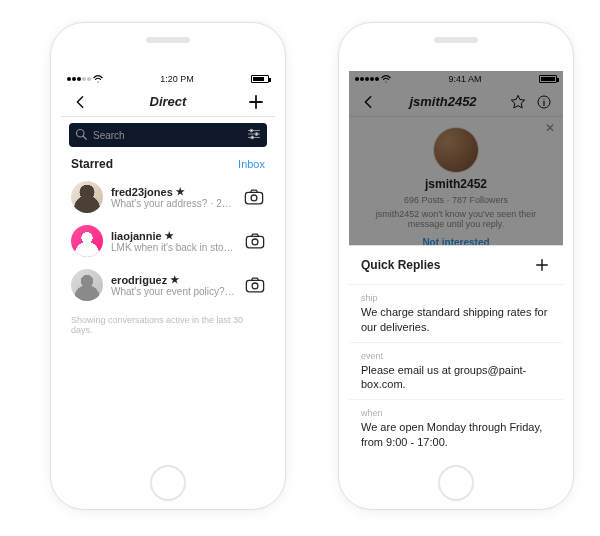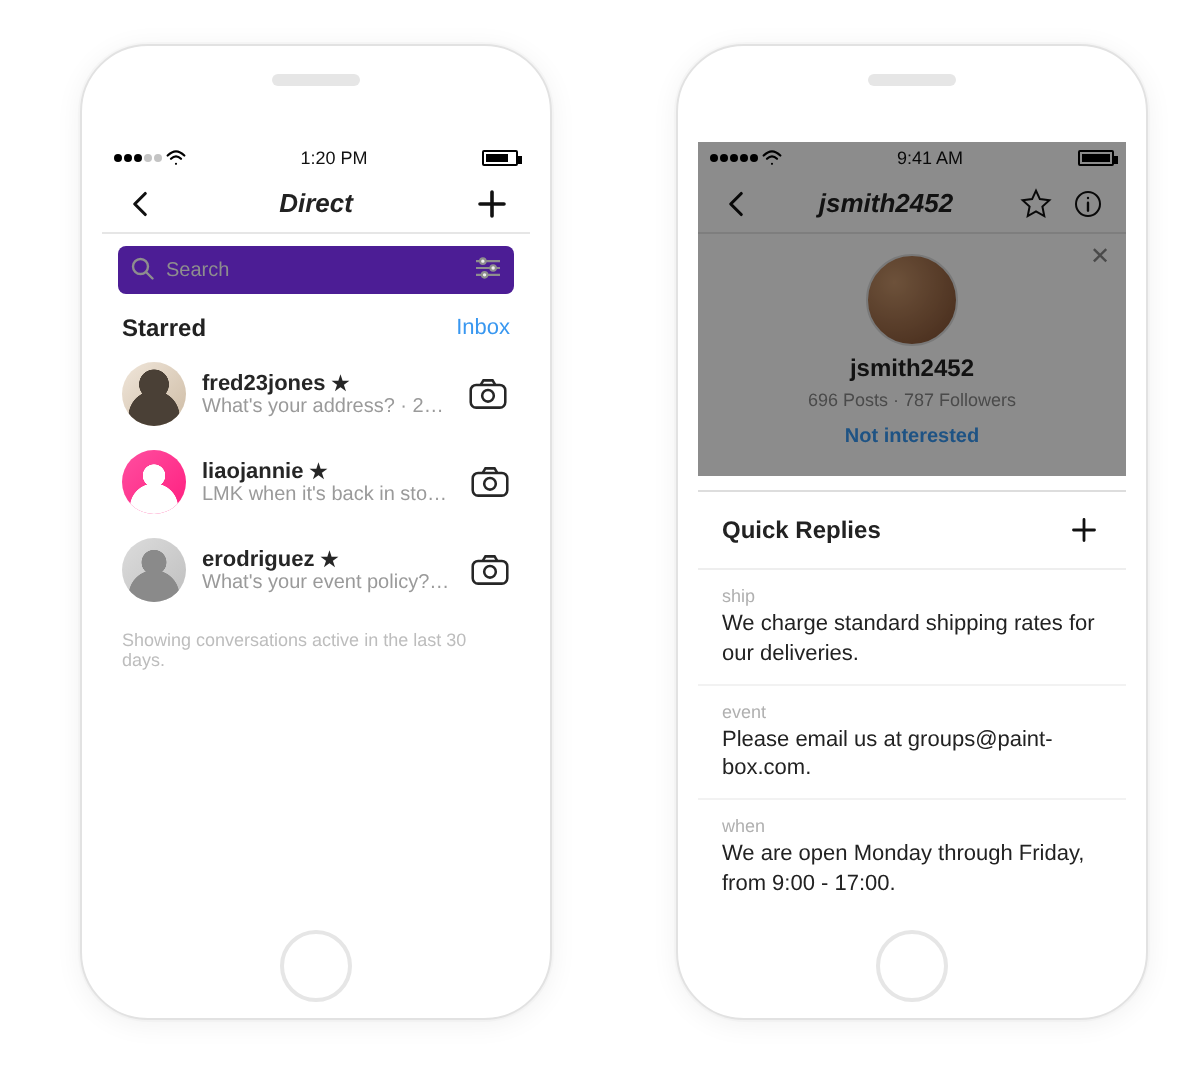--- a/index.html
+++ b/index.html
@@ -11,21 +11,21 @@
     overflow: hidden;
   }
   .phone {
     position: absolute;
     width: 236px; height: 488px;
     background: #fff;
     border: 1px solid #e2e2e2;
     border-radius: 34px;
     box-shadow: 0 2px 14px rgba(0,0,0,0.06), 0 0 0 1px rgba(0,0,0,0.02);
   }
-  .phone.left  { left: 40px; top: 22px; }
+  .phone.left  { left: 50px; top: 22px; }
   .phone.right { left: 338px; top: 22px; }
 
   .speaker {
     position: absolute; top: 14px; left: 50%; transform: translateX(-50%);
     width: 44px; height: 6px; border-radius: 3px; background: #e6e6e6;
   }
   .home-btn {
     position: absolute; bottom: 8px; left: 50%; transform: translateX(-50%);
     width: 36px; height: 36px; border: 2px solid #e6e6e6; border-radius: 50%;
   }
@@ -48,21 +48,21 @@
   .batt { width:18px; height:8px; border:1px solid #000; border-radius:1px; position:relative; }
   .batt:after { content:""; position:absolute; right:-3px; top:2px; width:2px; height:4px; background:#000; }
   .batt i { position:absolute; left:1px; top:1px; bottom:1px; width:70%; background:#000; }
 
   
   .navbar { height: 30px; display:flex; align-items:center; justify-content:space-between; padding:0 10px; border-bottom: 0.5px solid #e6e6e6; font-style: italic; }
   .navtitle { font-weight:600; font-size:13px; }
   .navicon { width:18px; height:18px; display:flex; align-items:center; justify-content:center; }
   .navicon svg { stroke:#111; }
 
-  .searchbar { margin:6px 8px; height:24px; background:#4c1d95; border-radius:4px; display:flex; align-items:center; padding:0 6px; gap:6px; color:#8e8e8e; font-size:10px; justify-content:space-between;}
+  .searchbar { margin:6px 8px; height:24px; background:#0f172a; border-radius:4px; display:flex; align-items:center; padding:0 6px; gap:6px; color:#8e8e8e; font-size:10px; justify-content:space-between;}
   .searchbar .sleft { display:flex; align-items:center; gap:6px; }
   .searchbar svg { stroke:#8e8e8e; }
 
   .sectionrow { display:flex; justify-content:space-between; padding: 4px 10px; align-items:center; }
   .sectiontitle { font-weight:700; font-size:12px; }
   .sectionlink { color:#3897f0; font-size:11px; font-weight:500; }
 
   .thread { display:flex; align-items:center; padding: 6px 10px; gap:8px; }
   .avatar { width:32px; height:32px; border-radius:50%; flex:0 0 32px; background:#ddd; position:relative; overflow:hidden; }
   .thread-mid { flex:1 1 auto; min-width:0;text-align:right; }
@@ -282,20 +282,21 @@
               </svg>
           </span>
         </span>
       </div>
 
       <div class="profile-card">
         <span class="profile-close">✕</span>
         <div class="profile-avatar"></div>
         <div class="profile-name">jsmith2452</div>
         <div class="profile-stats">696 Posts · 787 Followers</div>
+        <div class="profile-sub">jsmith2452 won't know you've seen their message until you reply.</div>
         <div class="profile-ni">Not interested</div>
       </div>
 
       <div class="dim-overlay"></div>
     </div>
 
     <div class="sheet">
       <div class="sheet-head">
         <span class="sheet-title">Quick Replies</span>
         <span class="navicon">

